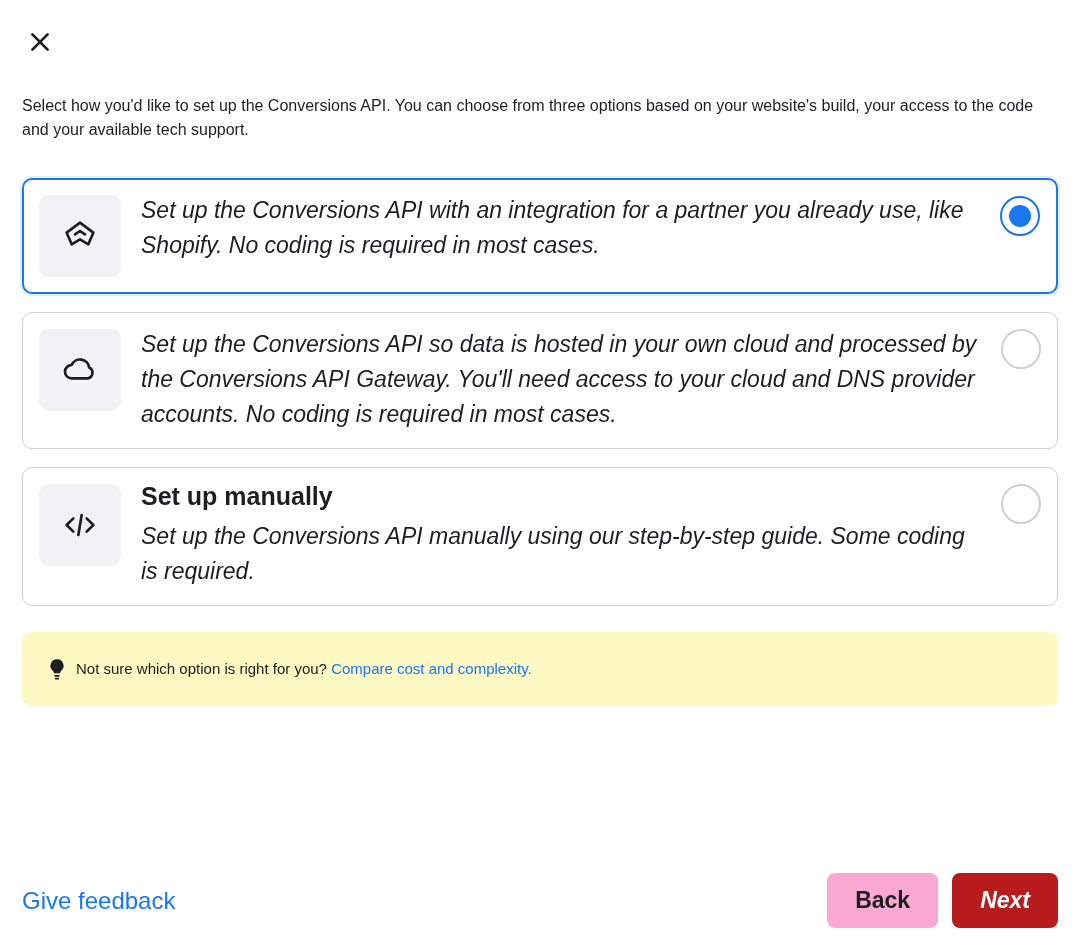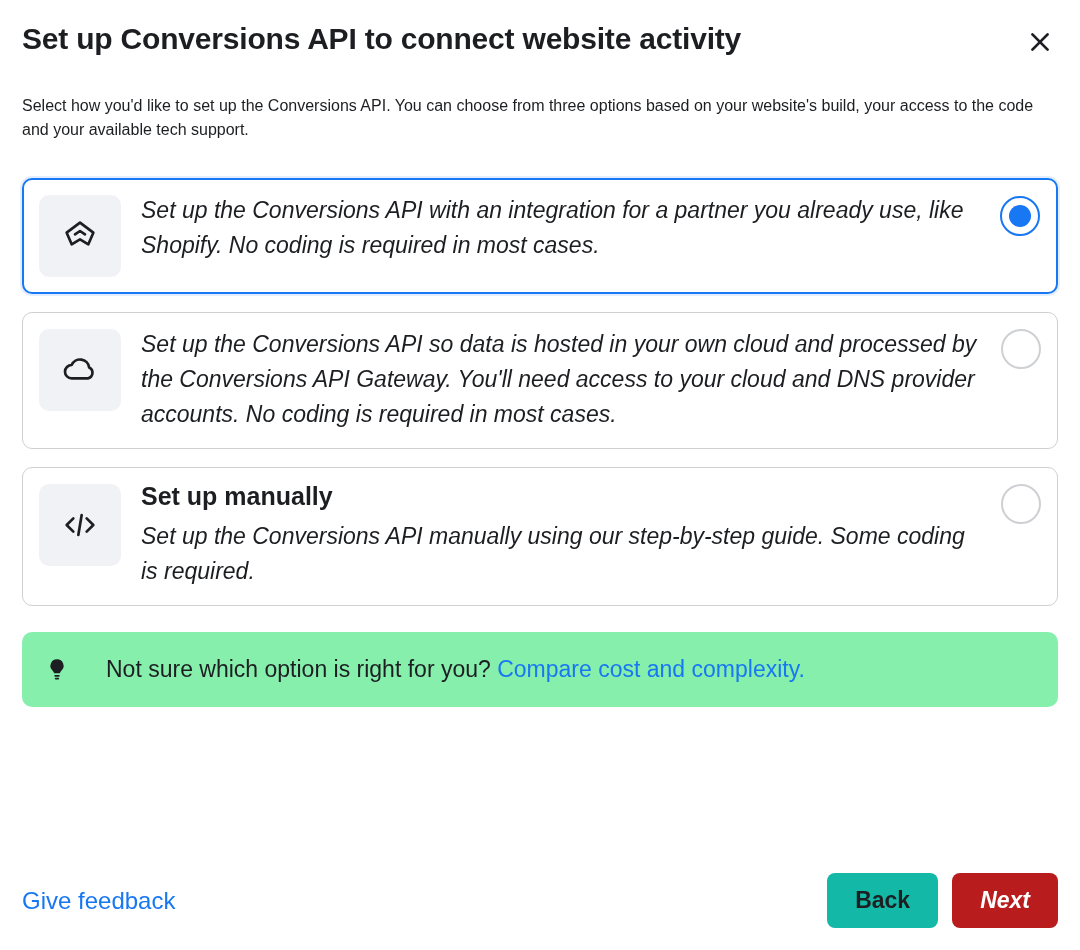--- a/index.html
+++ b/index.html
@@ -97,27 +97,27 @@
   }
   .radio-dot {
     width: 22px; height: 22px;
     border-radius: 50%;
     background: #1877f2;
     display: none;
   }
   .option.selected .radio-dot { display: block; }
   .hint-bar {
     margin-top: 26px;
-    background: #86efac;
+    background: #fef9c3;
     border-radius: 10px;
     padding: 24px 22px;
     display: flex;
     align-items: center;
-    gap: 36px;
-    font-size: 23px;
+    gap: 6px;
+    font-size: 15px;
   }
   .hint-text { color: #1c1e21; }
   .hint-link { color: #1877f2; cursor: pointer; }
   .footer {
     margin-top: auto;
     display: flex;
     align-items: center;
     justify-content: space-between;
     padding-top: 26px;
   }
@@ -133,35 +133,34 @@
   }
   .btn {
     font-size: 23px;
     font-weight: 600;
     border-radius: 8px;
     padding: 14px 28px;
     cursor: pointer;
     border: none;
   }
   .btn-secondary {
-    background: #14b8a6;
+    background: #f9a8d4;
     color: #1c1e21;
     margin-left: 22px;
   }
   .btn-primary {
     background: #b91c1c;
     color: #fff;
     font-style: italic;
   }
 </style>
 </head>
 <body>
 
 <div class="header-row">
-  <div class="title">Set up Conversions API to connect website activity</div>
   <div class="close-btn">
     <svg width="26" height="26" viewBox="0 0 24 24" fill="none" stroke="currentColor" stroke-width="2.5" stroke-linecap="round">
         <line x1="5" y1="5" x2="19" y2="19"></line>
         <line x1="19" y1="5" x2="5" y2="19"></line>
       </svg>
   </div>
 </div>
 
 <div class="subtitle">Select how you'd like to set up the Conversions API. You can choose from three options based on your website's build, your access to the code and your available tech support.</div>
 

